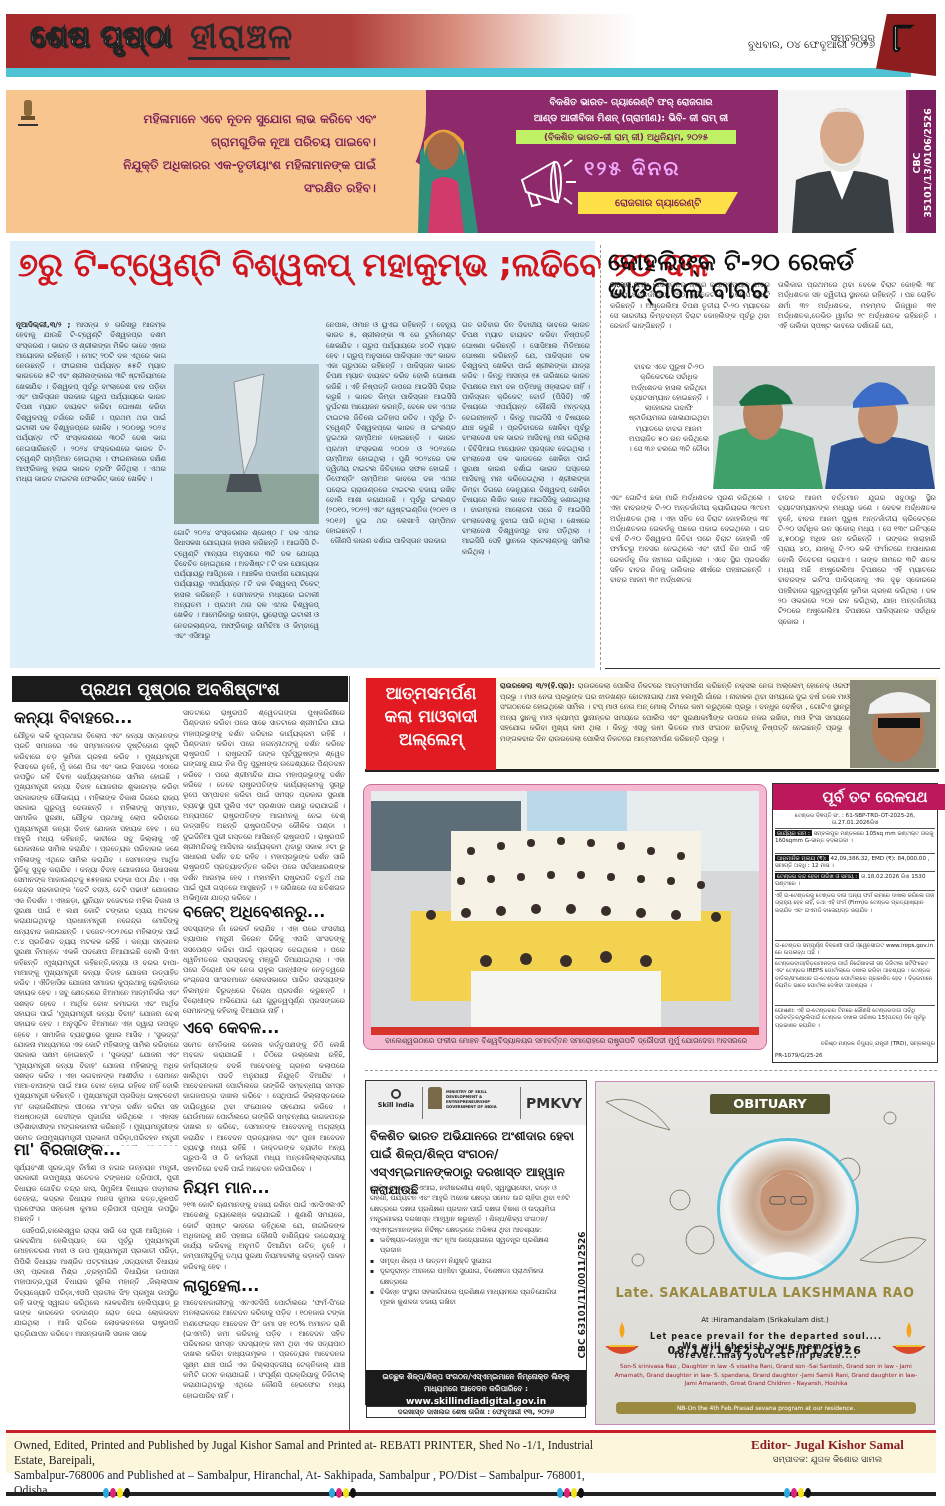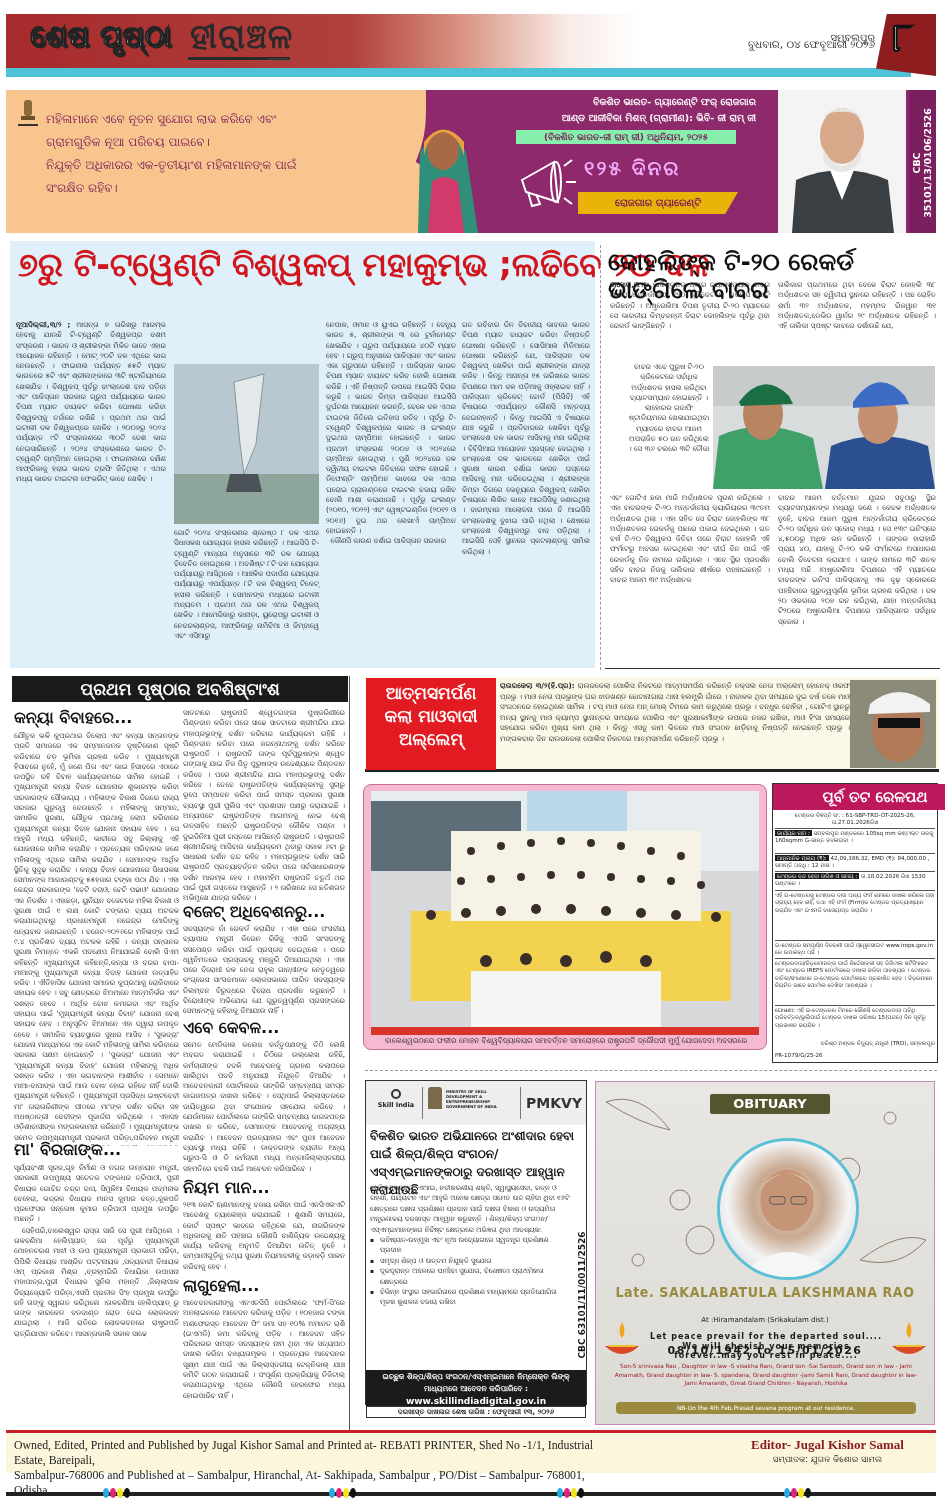--- a/index.html
+++ b/index.html
@@ -16,27 +16,27 @@
   #logo-sub { left: 268px; top: 57px; font-size: 4px; color: #555; }
   #city { left: 795px; top: 32px; font-size: 10px; color: #222; text-align: right; width: 80px; }
   #date { left: 660px; top: 38px; font-size: 10.5px; color: #222; width: 215px; text-align: right; }
   #page-num-box { left: 876px; top: 14px; width: 60px; height: 62px; background: #8e1d1f; clip-path: polygon(18% 0,100% 0,100% 100%,0 88%); }
   #page-num { left: 892px; top: 14px; font-size: 40px; color: #fff; font-weight: bold; -webkit-text-stroke: 1px #111; }
   
   #ad1 { left: 6px; top: 90px; width: 930px; height: 143px; background: #8e2a6c; overflow: hidden; }
   #ad1-peach { left: 0; top: 0; width: 420px; height: 143px; background: #f8c58f; border-radius: 0 0 120px 0; }
   #ad1-peach2 { left: 250px; top: 60px; width: 200px; height: 83px; background: #f8c58f; border-radius: 0 90px 0 0; }
   #ad1-emblem { left: 10px; top: 8px; width: 24px; height: 34px; }
-  #ad1-left-text { left: 40px; top: 18px; width: 330px; font-size: 12px; line-height: 23px; color: #7a1c58; text-align: left; font-weight: normal; }
+  #ad1-left-text { left: 40px; top: 18px; width: 330px; font-size: 12px; line-height: 23px; color: #7a1c58; text-align: right; font-weight: bold; }
   #ad1-woman { left: 392px; top: 22px; width: 90px; height: 121px; }
-  #ad1-right-top { left: 500px; top: 4px; width: 250px; text-align: right; color: #fff; font-size: 9.5px; line-height: 16px; font-weight: bold; }
-  #ad1-act { left: 510px; top: 40px; width: 220px; height: 14px; background: #86efac; color: #7a1c58; font-size: 9px; text-align: center; line-height: 14px; font-weight: bold; }
+  #ad1-right-top { left: 500px; top: 4px; width: 250px; text-align: center; color: #fff; font-size: 9.5px; line-height: 16px; font-weight: bold; }
+  #ad1-act { left: 510px; top: 40px; width: 220px; height: 14px; background: #bef264; color: #7a1c58; font-size: 9px; text-align: center; line-height: 14px; font-weight: bold; }
   #ad1-megaphone { left: 508px; top: 62px; width: 64px; height: 60px; }
   #ad1-days { left: 578px; top: 66px; font-size: 20px; color: #f0abfc; font-weight: bold; letter-spacing: 2px; }
-  #ad1-guarantee { left: 572px; top: 102px; width: 160px; height: 22px; background: #eab308; color: #7a1c58; font-size: 10px; font-weight: bold; text-align: center; line-height: 22px; clip-path: polygon(0 0,100% 0,92% 100%,0 100%); }
+  #ad1-guarantee { left: 572px; top: 102px; width: 160px; height: 22px; background: #fde047; color: #7a1c58; font-size: 10px; font-weight: bold; text-align: center; line-height: 22px; clip-path: polygon(0 0,100% 0,92% 100%,0 100%); }
   #ad1-pm { left: 772px; top: 0; width: 128px; height: 143px; }
   #ad1-cbc { left: 903px; top: 0; width: 27px; height: 143px; background: #7c1f5e; }
   #ad1-cbc span { position: absolute; left: -52px; top: 62px; width: 130px; transform: rotate(-90deg); color: #fff; font-size: 9.5px; font-weight: bold; text-align: center; }
   
   #main-story { left: 10px; top: 241px; width: 585px; height: 427px; background: #dff0fa; }
   #main-headline { left: 18px; top: 245px; font-size: 33px; color: #d0161c; font-weight: bold; letter-spacing: -0.3px; }
   .col { position: absolute; }
   
   #side-headline { left: 608px; top: 248px; font-size: 24px; font-weight: bold; color: #111; }
   #side-divider { left: 600px; top: 245px; width: 1px; height: 425px; border-left: 1px dashed #999; }

